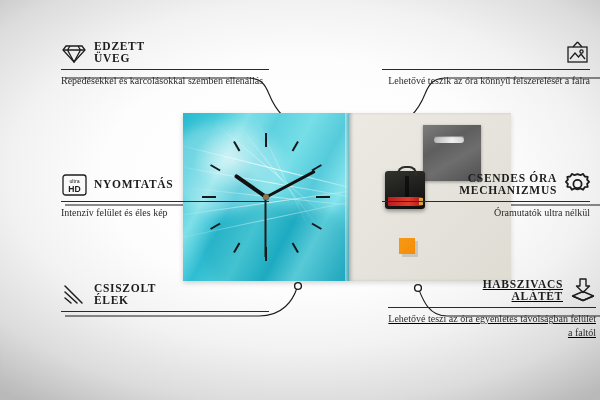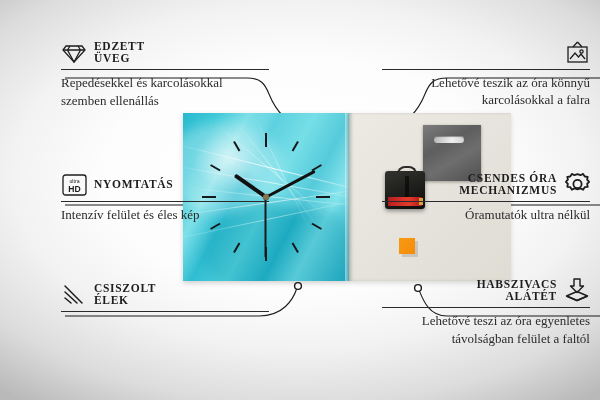--- a/index.html
+++ b/index.html
@@ -58,31 +58,31 @@
   
   .callout{position:absolute;width:208px;}
   .callout .head{display:flex;align-items:center;gap:7px;}
   .callout.left .head{justify-content:flex-start;}
   .callout.right .head{justify-content:flex-end;}
   .titles{display:flex;flex-direction:column;line-height:1.06;}
   .callout.left .titles{align-items:flex-start;text-align:left;}
   .callout.right .titles{align-items:flex-end;text-align:right;}
   .t1,.t2{font-size:11.5px;letter-spacing:.7px;color:#1d1d1d;font-weight:bold;text-transform:uppercase;}
   .rule{height:1px;background:#2a2a2a;margin:5px 0 4px;}
-  .desc{font-size:13px;line-height:1.32;color:#2b2b2b;}
+  .desc{font-size:10px;line-height:1.32;color:#2b2b2b;}
   .callout.right .desc{text-align:right;}
   .ico{width:26px;height:24px;flex:0 0 26px;display:flex;align-items:flex-end;justify-content:center;}
   .ico svg{display:block;}
 
   #co-glass{left:14px;top:40px;}
   #co-print{left:14px;top:172px;}
   #co-edges{left:14px;top:282px;}
   #co-hooks{right:10px;top:40px;}
   #co-mech{right:10px;top:172px;}
-  #co-foam{right:10px;top:278px;}
+  #co-foam{right:4px;top:278px;text-decoration:underline;}
 
   .leader{position:absolute;left:0;top:0;width:600px;height:400px;pointer-events:none;}
 </style>
 </head>
 <body>
 
 <div class="stage">
 
   <svg class="leader" viewBox="0 0 600 400">
     <g fill="none" stroke="#1a1a1a" stroke-width="1.1">
@@ -236,21 +236,21 @@
             <g fill="none" stroke="#1d1d1d" stroke-width="1.3">
               <path d="M12.5 1 L8 6 M12.5 1 L17 6"></path>
               <rect x="3" y="6" width="19" height="15"></rect>
               <path d="M5 18 l5-6 3.5 4 2.5-3 4 5"></path>
               <circle cx="16.5" cy="10.5" r="1.6"></circle>
             </g>
           </svg>
       </span>
     </div>
     <div class="rule"></div>
-    <div class="desc">Lehetővé teszik az óra könnyű karcolásokkal a falra</div>
+    <div class="desc">Lehetővé teszik az óra könnyű felszerelését a falra</div>
   </div>
 
   <div class="callout right" id="co-mech">
     <div class="head">
       <span class="titles">
         <span class="t1">CSENDES ÓRA</span>
         <span class="t2">MECHANIZMUS</span>
       </span>
       <span class="ico">
         <svg width="25" height="24" viewBox="0 0 25 24">

